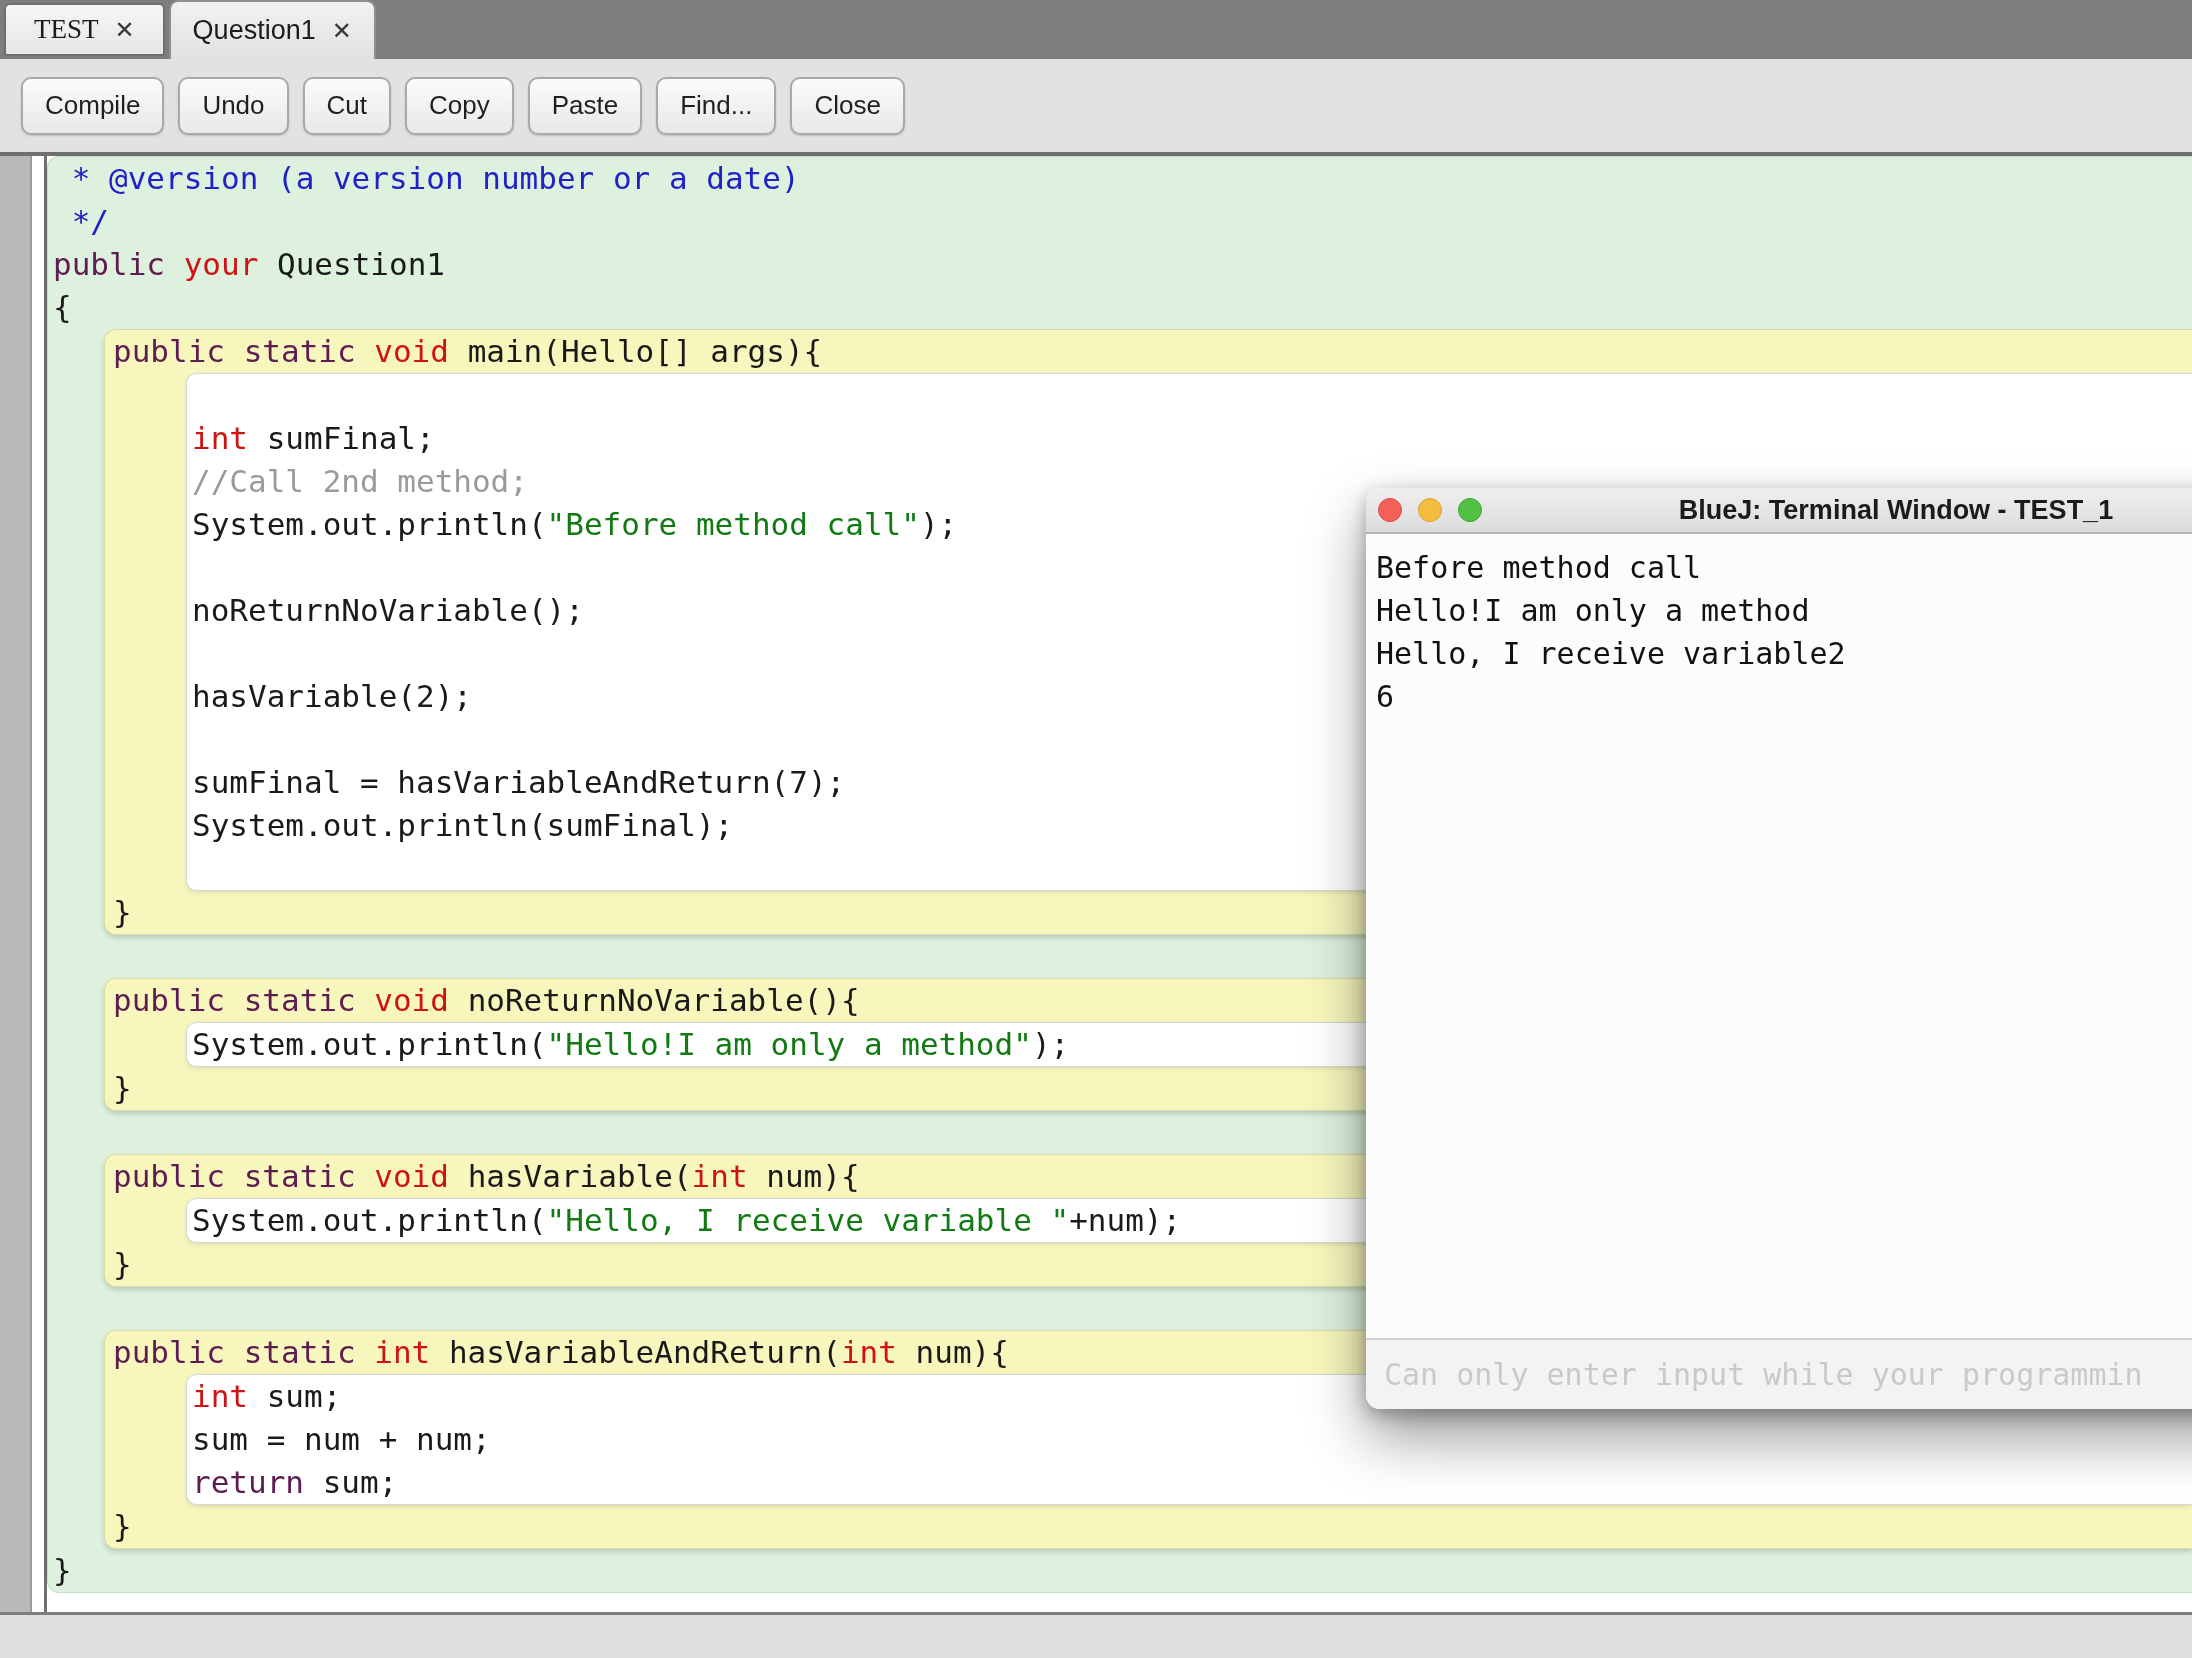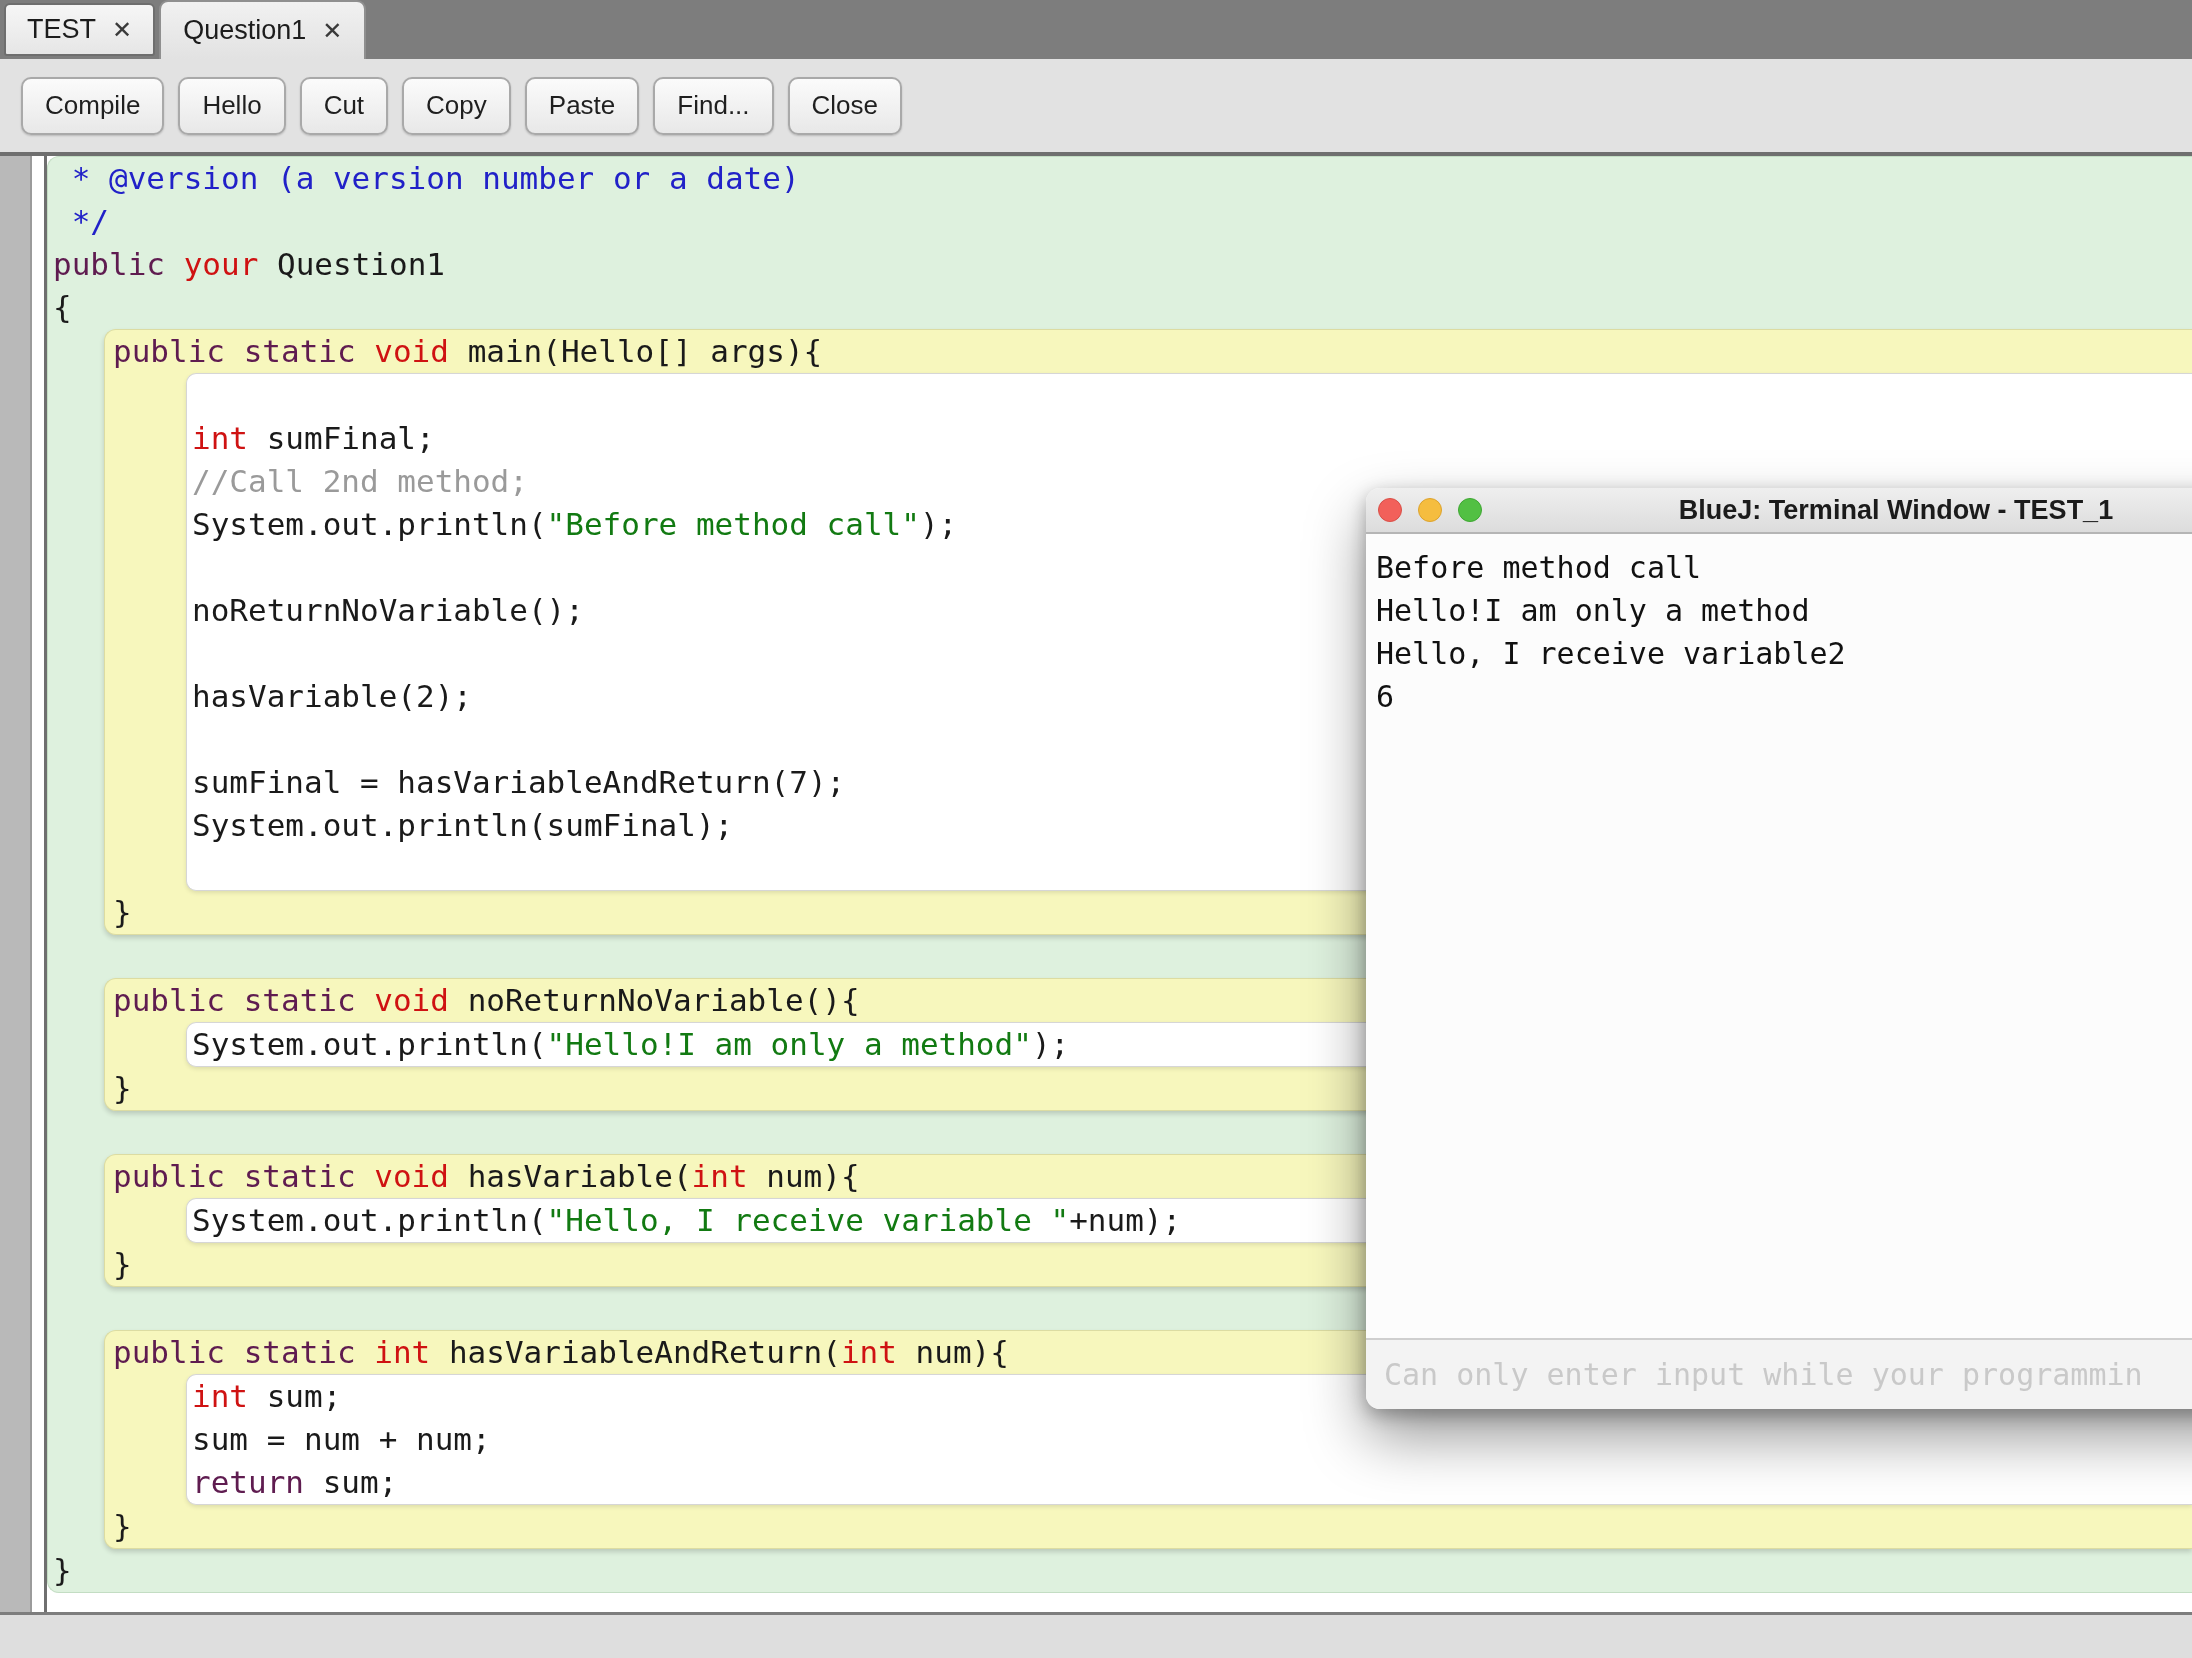--- a/index.html
+++ b/index.html
@@ -17,21 +17,22 @@
     display:flex;align-items:center;font-size:27px;color:#1c1c1c;
     white-space:nowrap;cursor:default;
   }
   .tab .close{
     margin-left:16px;font-size:24px;color:#3a3a3a;line-height:1;
   }
   .tab.inactive{
     height:49px;margin-bottom:3px;
     border:2px solid #6e6e6e;border-radius:6px 6px 3px 3px;
     background:linear-gradient(#f6f6f6,#e6e6e6);
-    padding:0 21px;
+    padding:0 28px;
+    font-family:Liberation Serif, serif;
   }
   .tab.active{
     height:57px;margin-left:4px;
     border:2px solid #8f8f8f;border-bottom:none;
     border-radius:9px 9px 0 0;
     background:linear-gradient(#f1f1f1,#e2e2e2);
     padding:0 22px;
   }
   
   .toolbar{
@@ -133,21 +134,21 @@
     <span class="close">✕</span>
   </div>
   <div class="tab active">
     <span>Question1</span>
     <span class="close">✕</span>
   </div>
 </div>
 
 <div class="toolbar">
   <button class="tbtn">Compile</button>
-  <button class="tbtn">Hello</button>
+  <button class="tbtn">Undo</button>
   <button class="tbtn">Cut</button>
   <button class="tbtn">Copy</button>
   <button class="tbtn">Paste</button>
   <button class="tbtn">Find...</button>
   <button class="tbtn">Close</button>
 </div>
 
 <div class="editor">
   <div class="gutter"></div>
   <div class="vdivider"></div>

